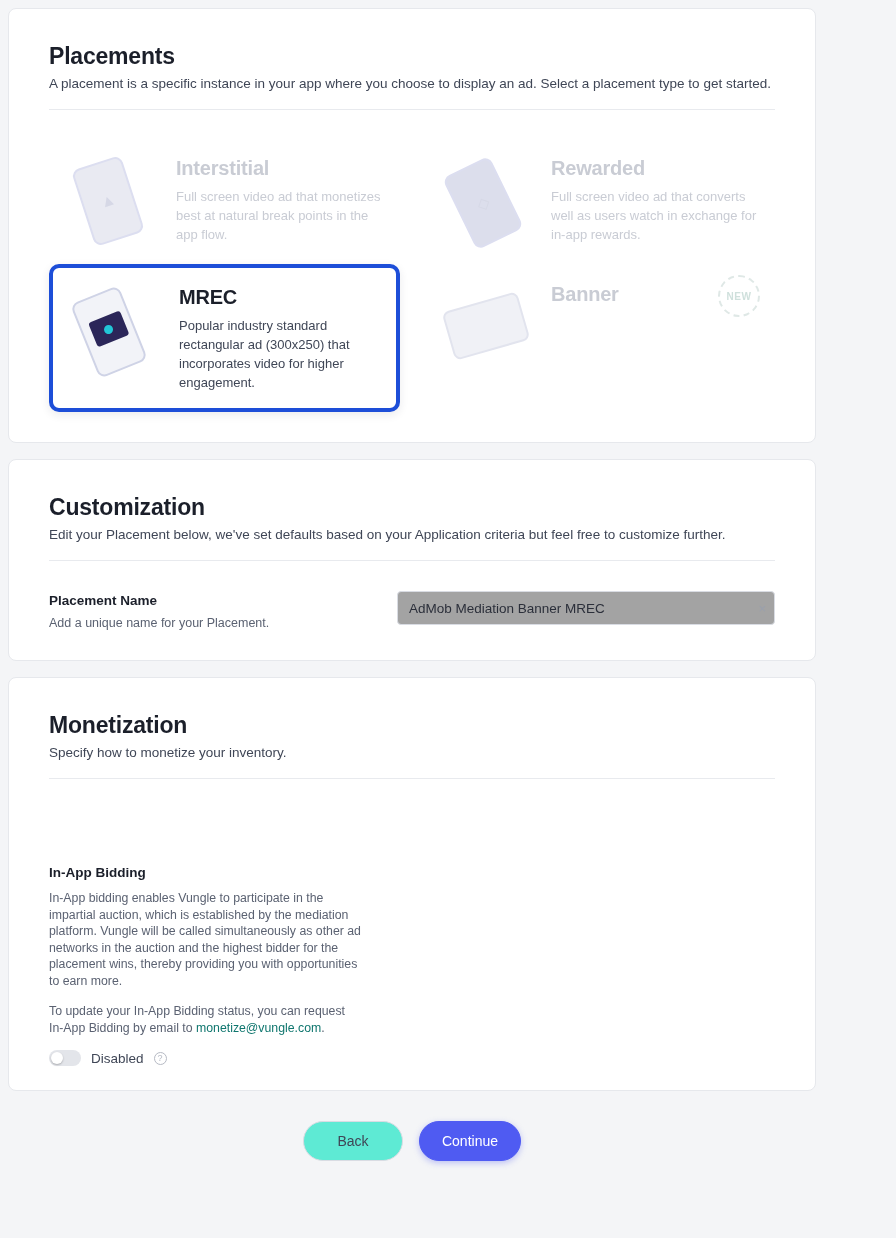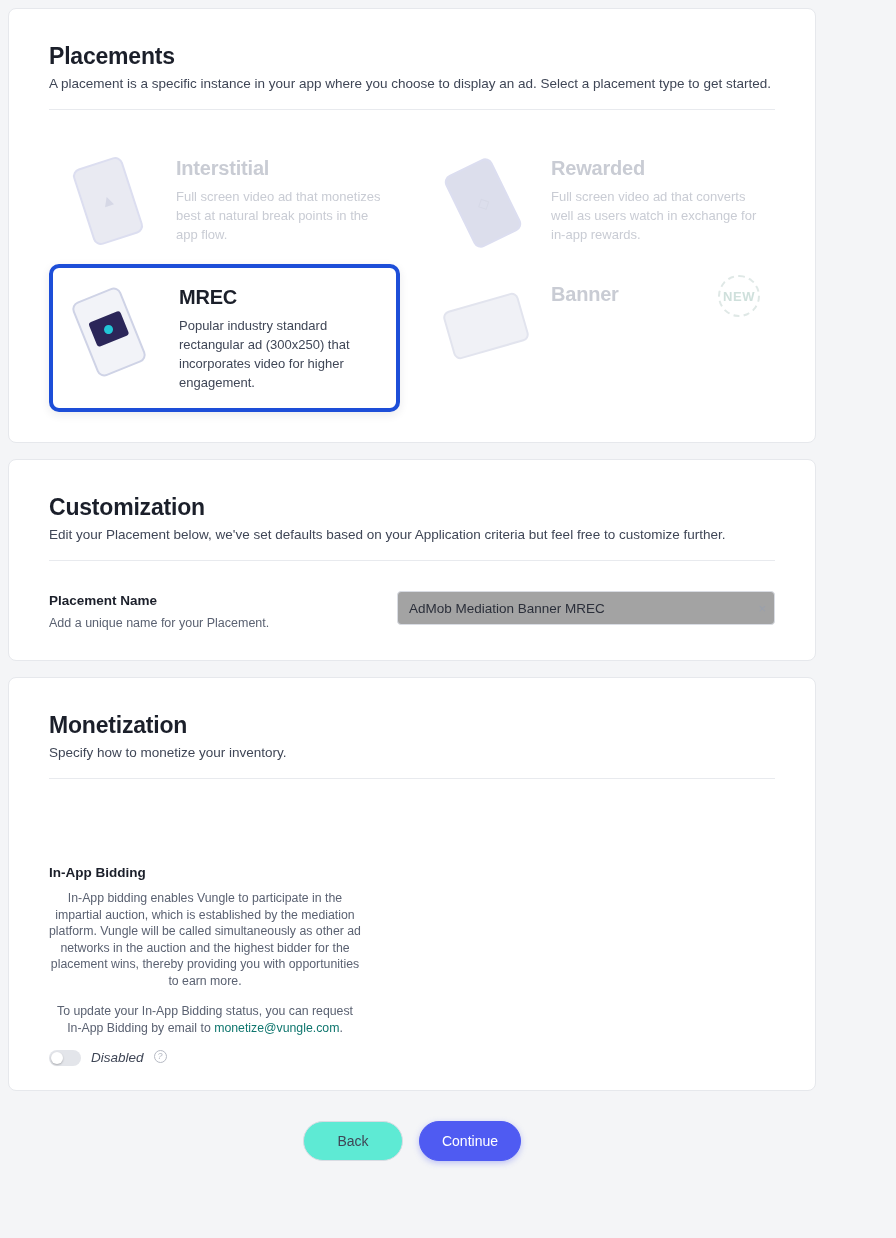--- a/index.html
+++ b/index.html
@@ -126,21 +126,21 @@
     border-radius: 50%;
     background: #22c6d6;
   }
   .new-badge {
     position: absolute;
     right: 14px; top: 10px;
     width: 42px; height: 42px;
     border-radius: 50%;
     border: 2px dashed #dfe8e6;
     color: #cfe0dc;
-    font-size: 13px;
+    font-size: 10px;
     font-weight: 700;
     display: flex;
     align-items: center;
     justify-content: center;
     letter-spacing: 0.5px;
   }
 
   
   .field-row {
     display: flex;
@@ -183,21 +183,21 @@
     transform: translateY(-50%);
     color: #9aa0ad;
     font-size: 13px;
     cursor: pointer;
     line-height: 1;
   }
 
   
   .monet-body { display: flex; margin-top: 86px; flex-direction: column; }
   .monet-left { width: 348px; }
-  .toggle-row { display: flex; gap: 10px; padding-top: 0px; font-style: italic; }
+  .toggle-row { display: flex; align-items: center; gap: 10px; padding-top: 0px; }
   .toggle {
     width: 32px; height: 16px;
     border-radius: 9px;
     background: #e3e5ea;
     position: relative;
     cursor: pointer;
     flex: none;
   }
   .toggle .knob {
     position: absolute;
@@ -224,21 +224,20 @@
     font-weight: 700;
     color: #1b1f2a;
     margin: 0 0 10px 0;
   }
   .bidding-para {
     font-size: 12.3px;
     line-height: 1.34;
     color: #5b6272;
     margin: 0 0 14px 0;
     max-width: 312px;
-    text-align: center;
   }
   .bidding-para a { color: #0f766e; text-decoration: none; }
 
   
   .footer {
     display: flex;
     justify-content: center;
     gap: 16px;
     padding: 14px 0 22px 0;
   }

